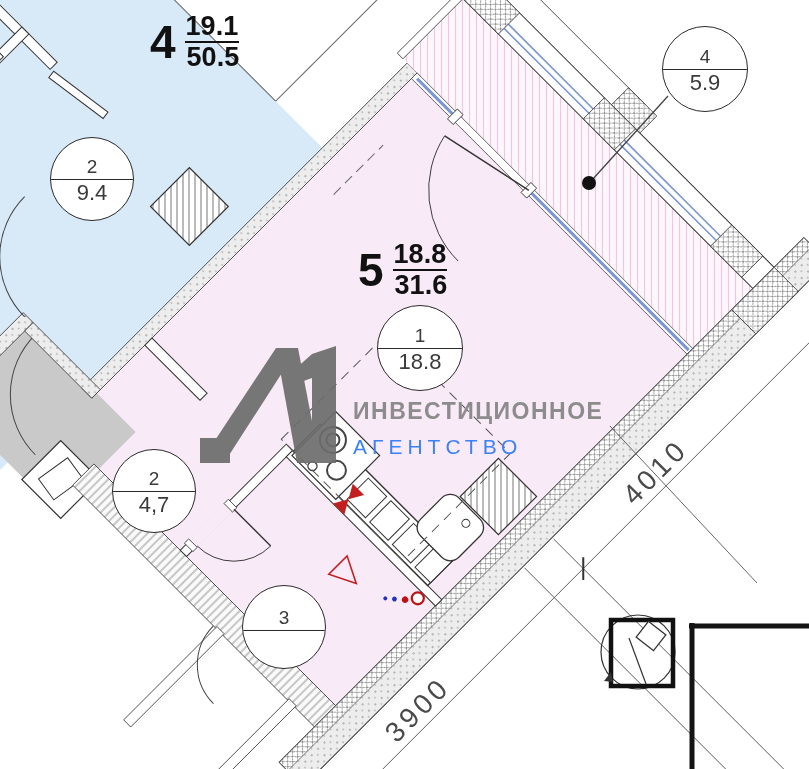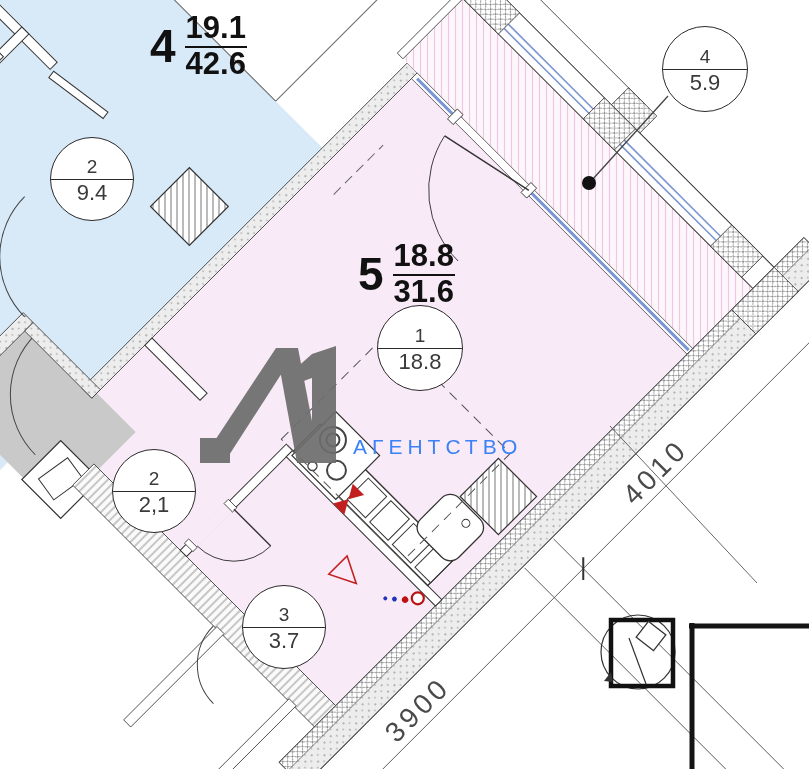--- a/index.html
+++ b/index.html
@@ -3,21 +3,21 @@
 <meta charset="utf-8">
 <style>
   html,body{margin:0;padding:0;background:#fff;}
   #stage{position:relative;width:809px;height:769px;overflow:hidden;background:#fff;
          font-family:"Liberation Sans",sans-serif;}
   #plan-svg{position:absolute;left:0;top:0;}
   .overlay{position:absolute;z-index:5;}
   
   .room-label{display:flex;align-items:center;gap:9px;color:#111;}
   .room-num{font-size:46px;font-weight:700;line-height:1;}
-  .frac{display:flex;flex-direction:column;align-items:center;font-size:31px;font-weight:700;line-height:1.05;}
+  .frac{display:flex;flex-direction:column;align-items:flex-end;font-size:27px;font-weight:700;line-height:1.05;}
   .frac .top{border-bottom:2.4px solid #111;padding:0 1px 1px 1px;}
   
   .badge{border:1.4px solid #2a2a2a;border-radius:50%;background:#fff;overflow:hidden;
          display:flex;flex-direction:column;color:#3a3a3a;}
   .badge .b-top{height:50%;display:flex;align-items:flex-end;justify-content:center;
                 border-bottom:1.3px solid #2a2a2a;font-size:19px;padding-bottom:3px;line-height:1;}
   .badge .b-bot{height:50%;display:flex;align-items:flex-start;justify-content:center;
                 font-size:22px;padding-top:2px;line-height:1;}
   
   .wm-line1{font-size:23px;font-weight:700;letter-spacing:1.5px;color:#8c8c8c;}
@@ -166,21 +166,21 @@
     <path d="M 604 681 l 7 -9 l 2 10 z" fill="#333"></path>
 
     <path d="M 692 769 L 692 623 M 689 626 L 809 626" fill="none" stroke="#141414" stroke-width="5"></path>
   </g>
 </svg>
 
 <div class="overlay room-label" style="left:150px;top:12px;">
   <span class="room-num">4</span>
   <span class="frac">
     <span class="top">19.1</span>
-    <span class="bot">42.6</span>
+    <span class="bot">50.5</span>
   </span>
 </div>
 
 <div class="overlay room-label" style="left:358px;top:240px;">
   <span class="room-num">5</span>
   <span class="frac">
     <span class="top">18.8</span>
     <span class="bot">31.6</span>
   </span>
 </div>
@@ -192,33 +192,33 @@
 <div class="overlay badge" style="left:662px;top:26px;width:84px;height:84px;">
   <span class="b-top">4</span>
   <span class="b-bot">5.9</span>
 </div>
 <div class="overlay badge" style="left:377px;top:305px;width:84px;height:84px;">
   <span class="b-top">1</span>
   <span class="b-bot">18.8</span>
 </div>
 <div class="overlay badge" style="left:112px;top:449px;width:82px;height:82px;">
   <span class="b-top">2</span>
-  <span class="b-bot">2,1</span>
+  <span class="b-bot">4,7</span>
 </div>
 <div class="overlay badge" style="left:242px;top:585px;width:82px;height:82px;">
   <span class="b-top">3</span>
-  <span class="b-bot">3.7</span>
 </div>
 
 <div class="overlay" style="left:200px;top:328px;">
   <svg width="150" height="136" viewBox="0 0 150 136">
     <g fill="#6d6d6d" opacity="0.92">
       <polygon points="0,135 24,135 98,20 76,20"></polygon>
       <polygon points="76,20 98,20 120,135 97,135"></polygon>
       <polygon points="0,110 30,110 30,135 0,135"></polygon>
       <polygon points="112,26 136,18 136,135 112,135"></polygon>
       <polygon points="94,42 112,26 112,50 98,55"></polygon>
     </g>
   </svg>
 </div>
+<div class="overlay wm-line1" style="left:353px;top:398px;">ИНВЕСТИЦИОННОЕ</div>
 <div class="overlay wm-line2" style="left:353px;top:435px;">АГЕНТСТВО</div>
 
 </div>
 
 </body></html>

